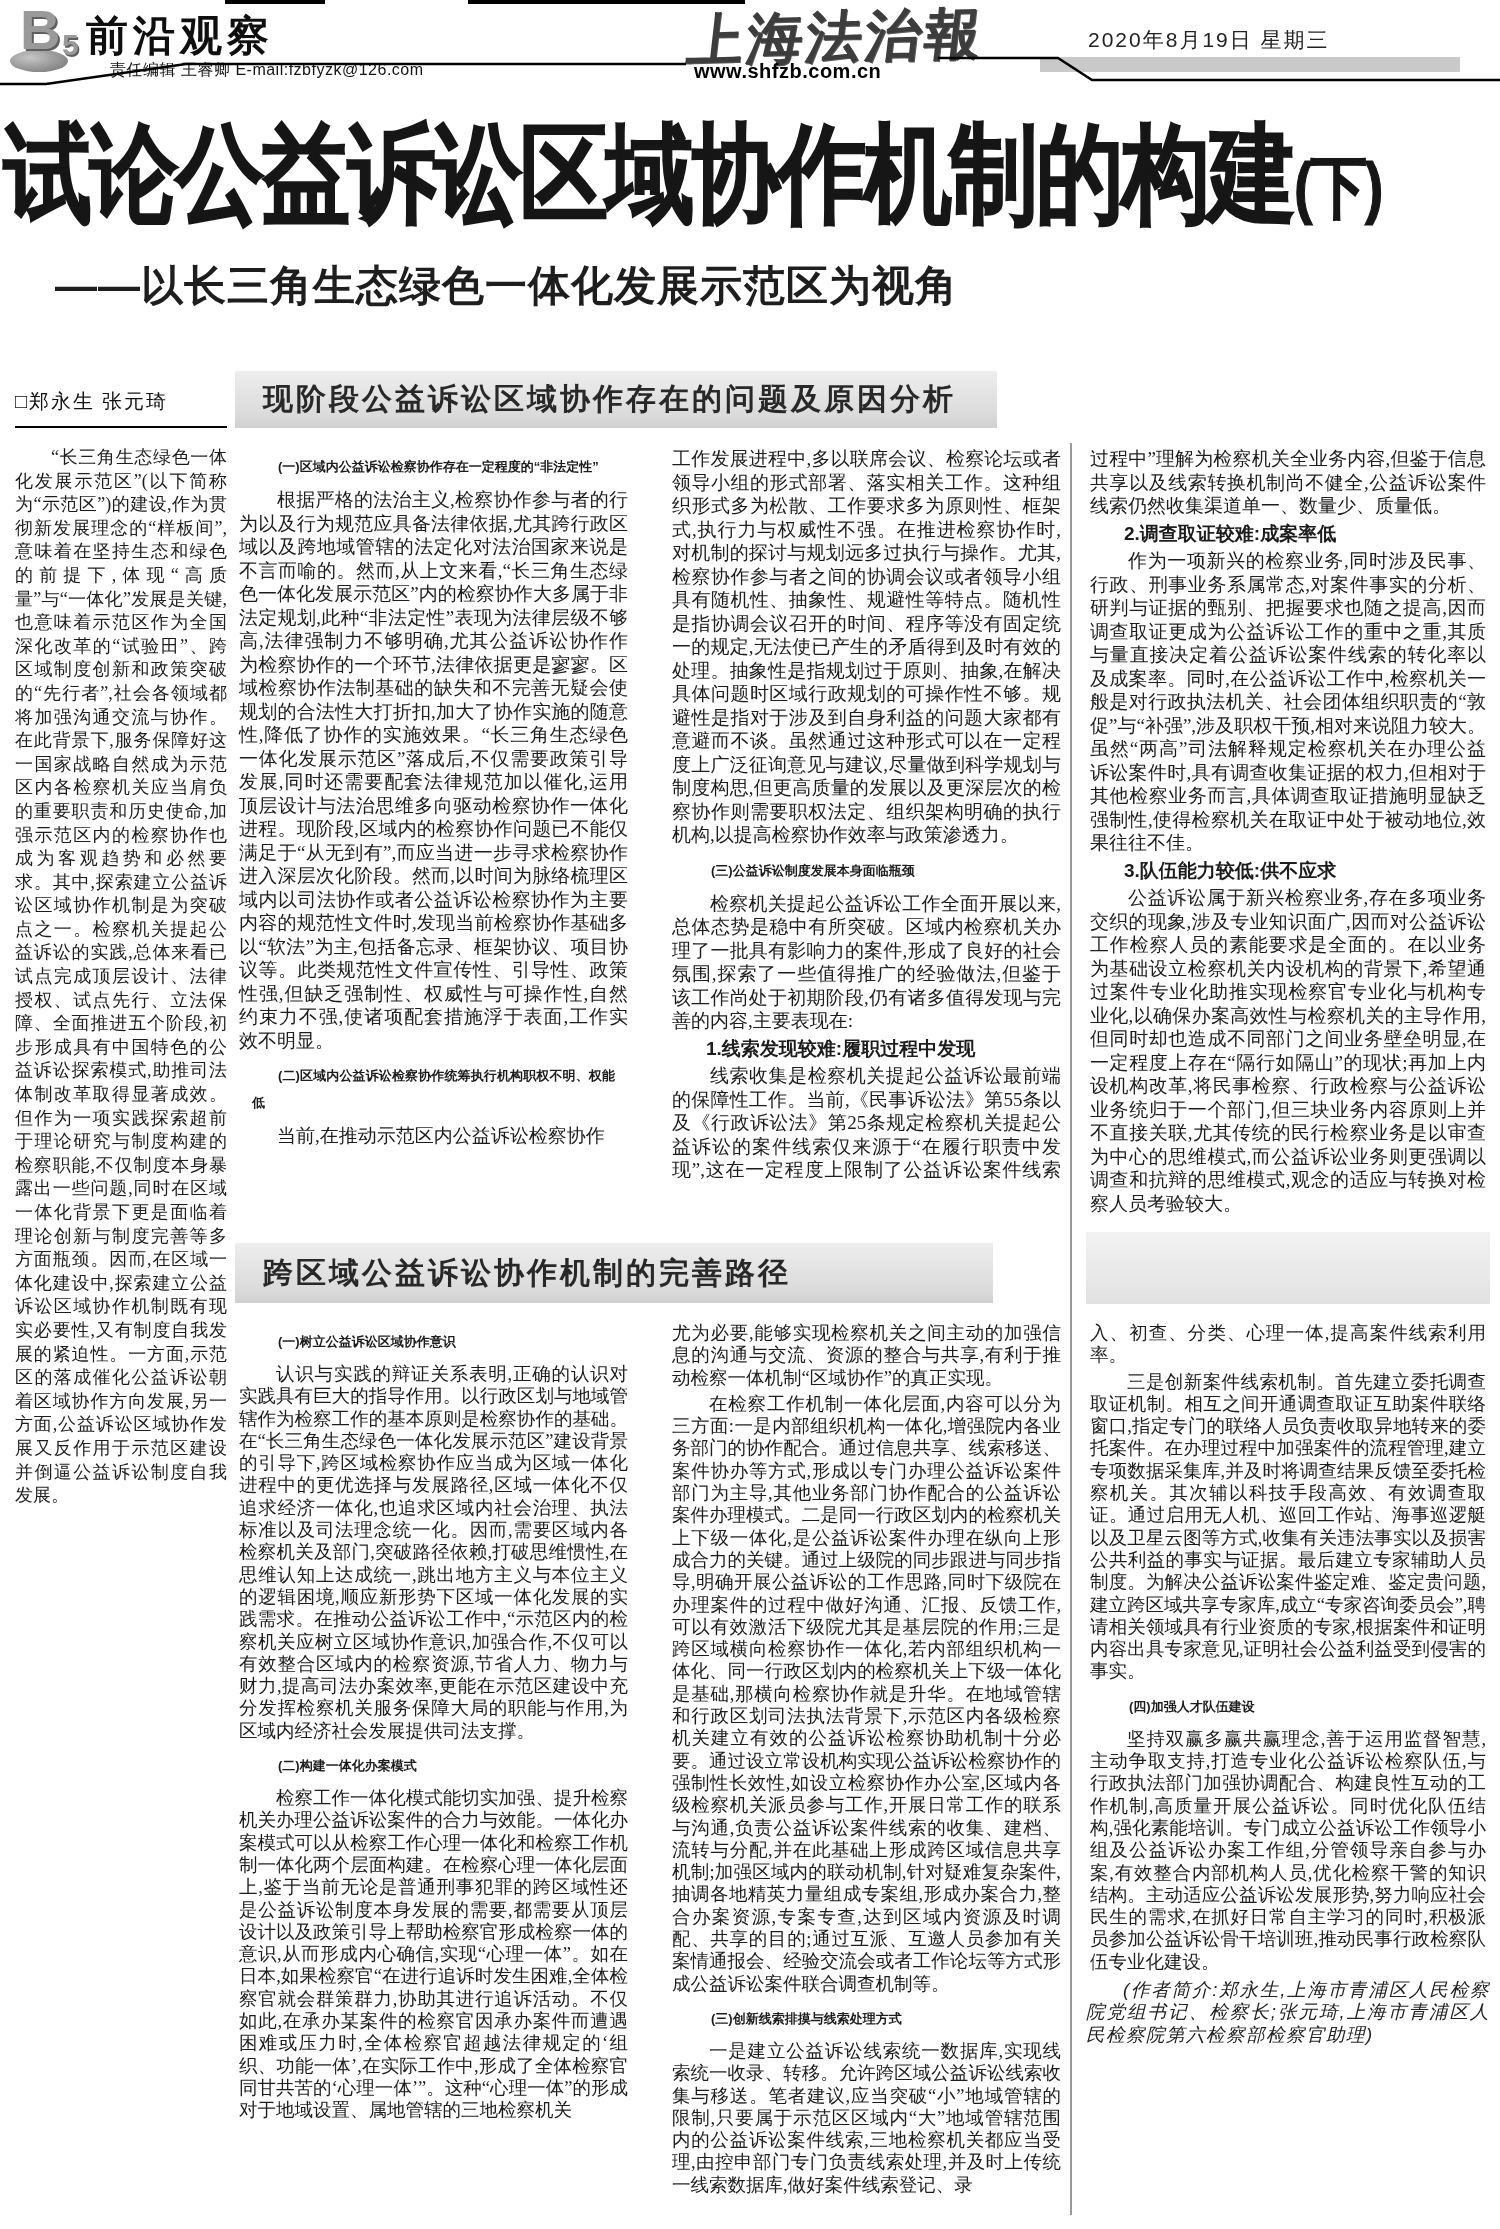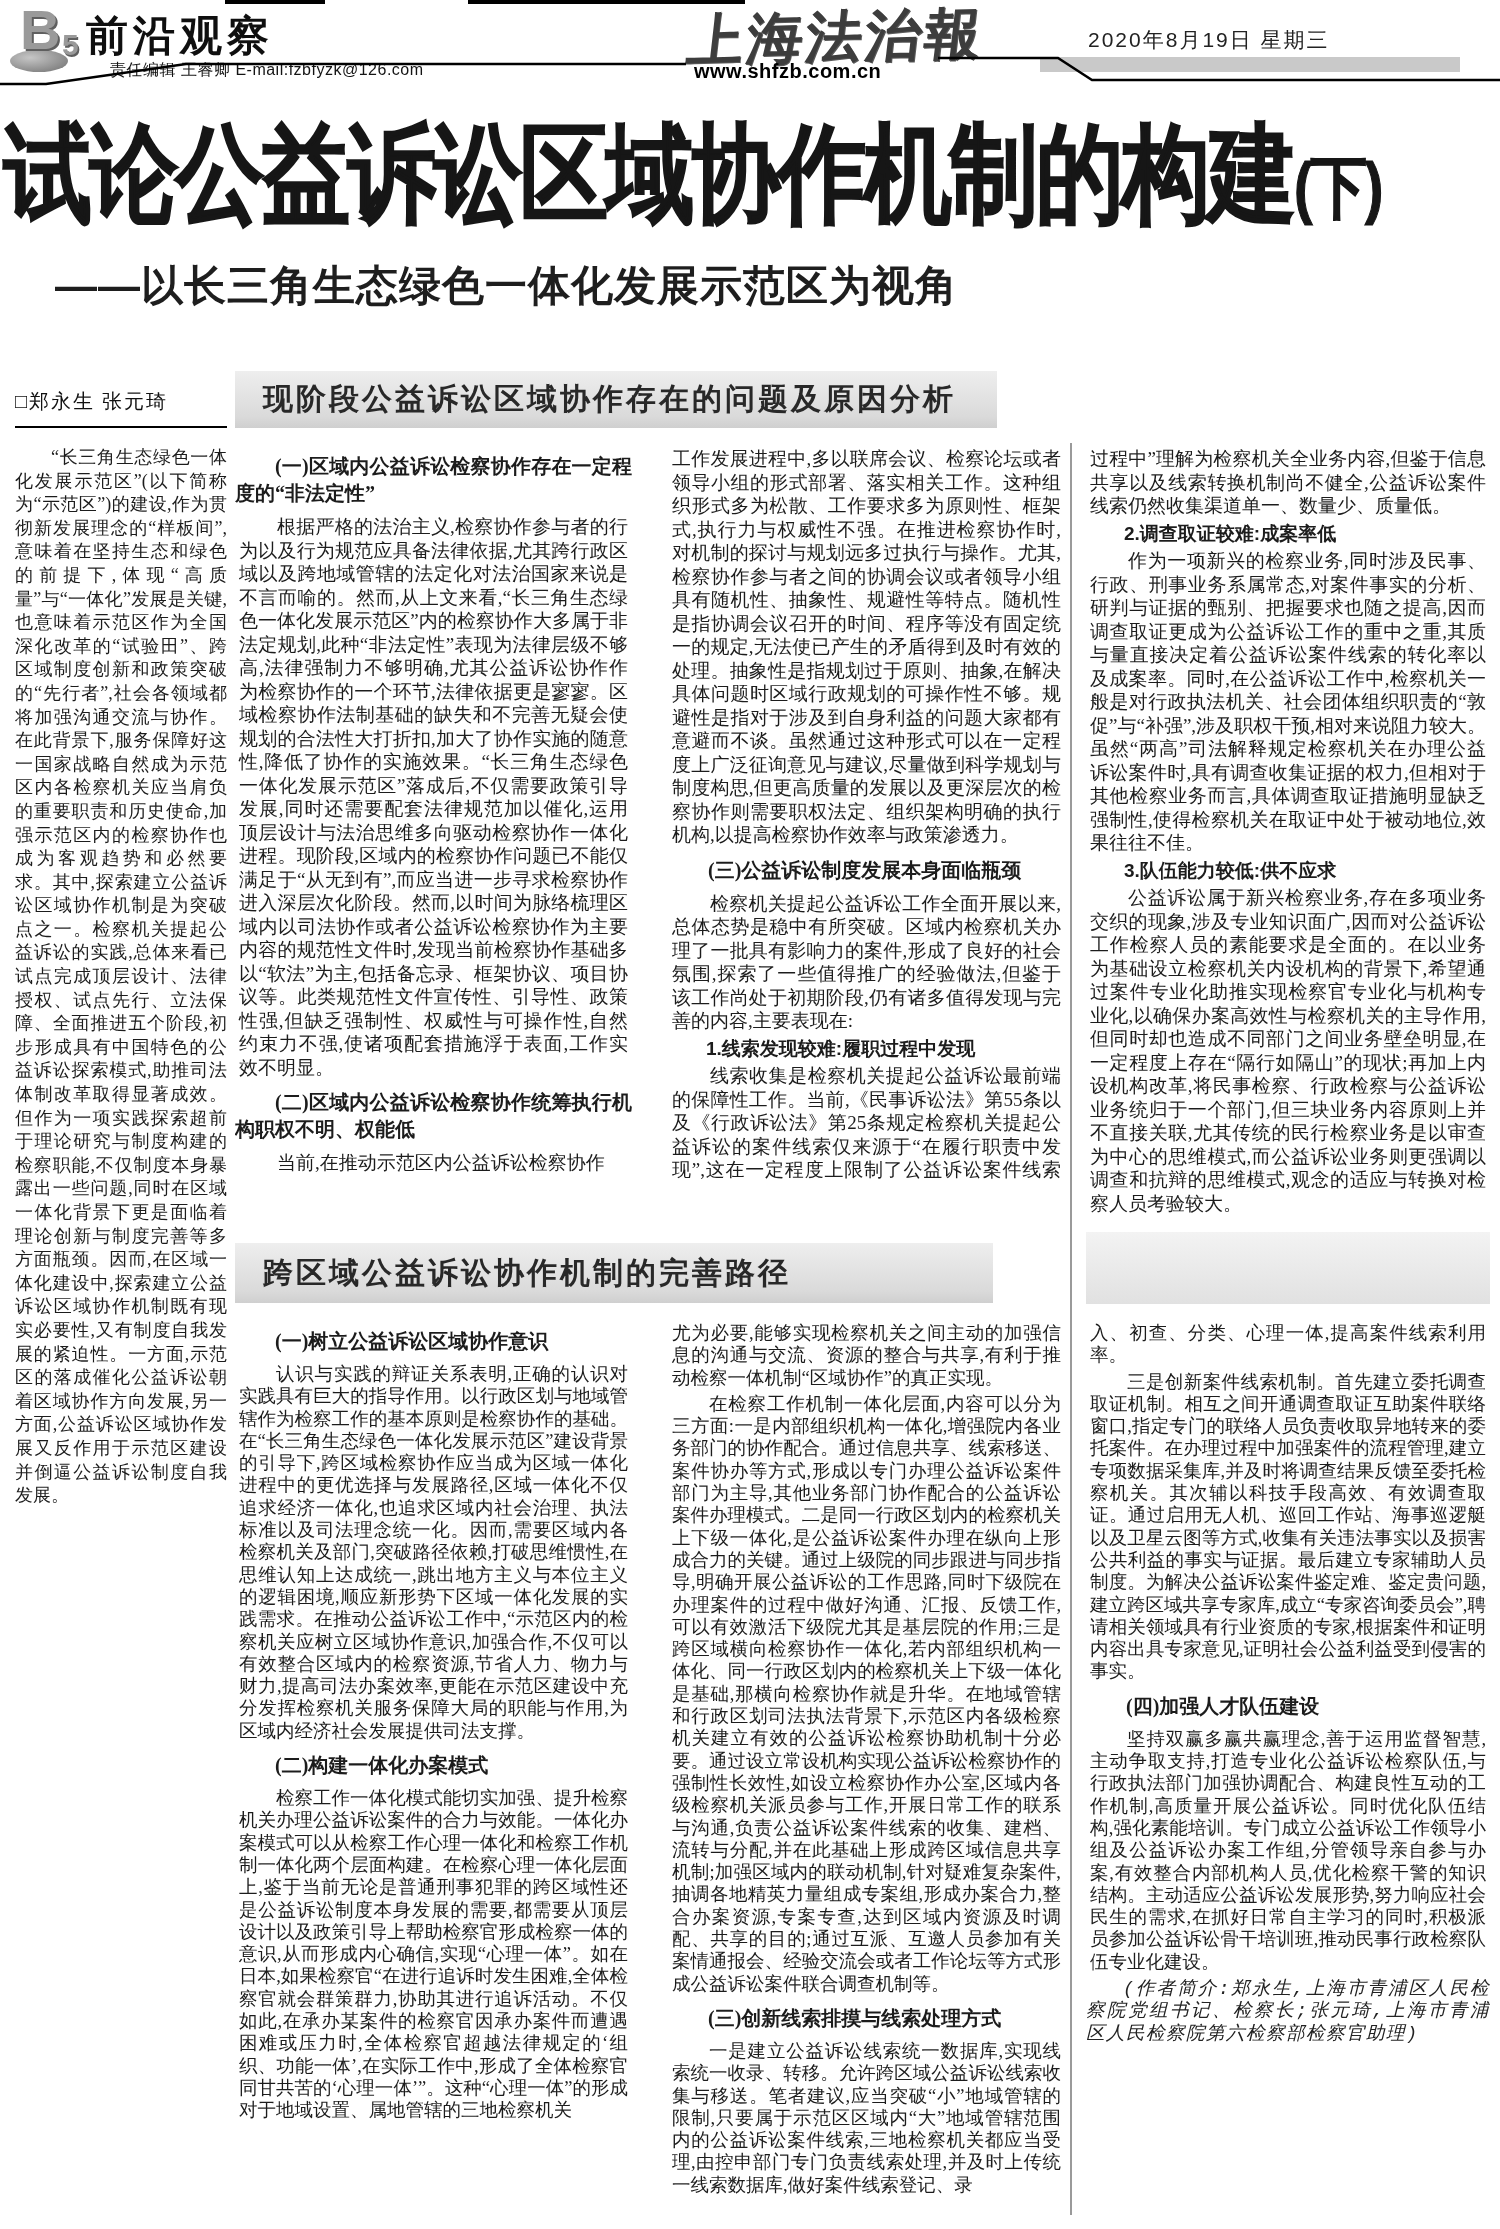--- a/index.html
+++ b/index.html
@@ -34,25 +34,25 @@
   .hd-band{display:flex;align-items:center;padding-left:28px;box-sizing:border-box;
      font-size:30px;font-weight:bold;letter-spacing:3px;color:#282828;
      background:linear-gradient(180deg,#eeeeee 0%,#dadada 80%,#cfcfcf 100%)}
   
   .cols{display:flex;gap:36px;overflow:hidden}
   .col{flex:1;min-width:0;text-align:justify;word-break:break-all;color:#1c1c1c}
   .s1txt{font-size:19px;line-height:23.5px}
   .s2txt{font-size:18.5px;line-height:22.3px}
   .para{margin:4px;text-indent:2em}
   .cont{text-indent:0}
-  .sub1{margin:10px 0 8px;font-weight:bold;font-size:20px;line-height:27px;text-indent:2em;
-        font-family:Liberation Serif, serif}
+  .sub1{margin:10px 17px 8px;font-weight:bold;font-size:13px;line-height:27px;text-indent:2em;
+        font-family:Liberation Sans, sans-serif}
   .sub2{margin:2px 0;font-weight:bold;text-indent:2em;
         font-family:"Liberation Sans","DejaVu Sans",sans-serif}
-  .bio{margin:6px 0 0;text-indent:2em;font-family:Liberation Mono, monospace;
+  .bio{margin:6px 0 0;text-indent:2em;font-family:Liberation Sans, sans-serif;
        font-style:italic;letter-spacing:1.5px;color:#222}
   .vdivider{width:2px;background:#9a9a9a}
   .rgrayband{background:linear-gradient(180deg,#f3f3f3,#e1e1e1)}
 </style>
 </head>
 <body>
 
 <div class="abs topbar" style="left:225px;width:100px"></div>
 <div class="abs topbar" style="left:468px;width:277px"></div>
 

